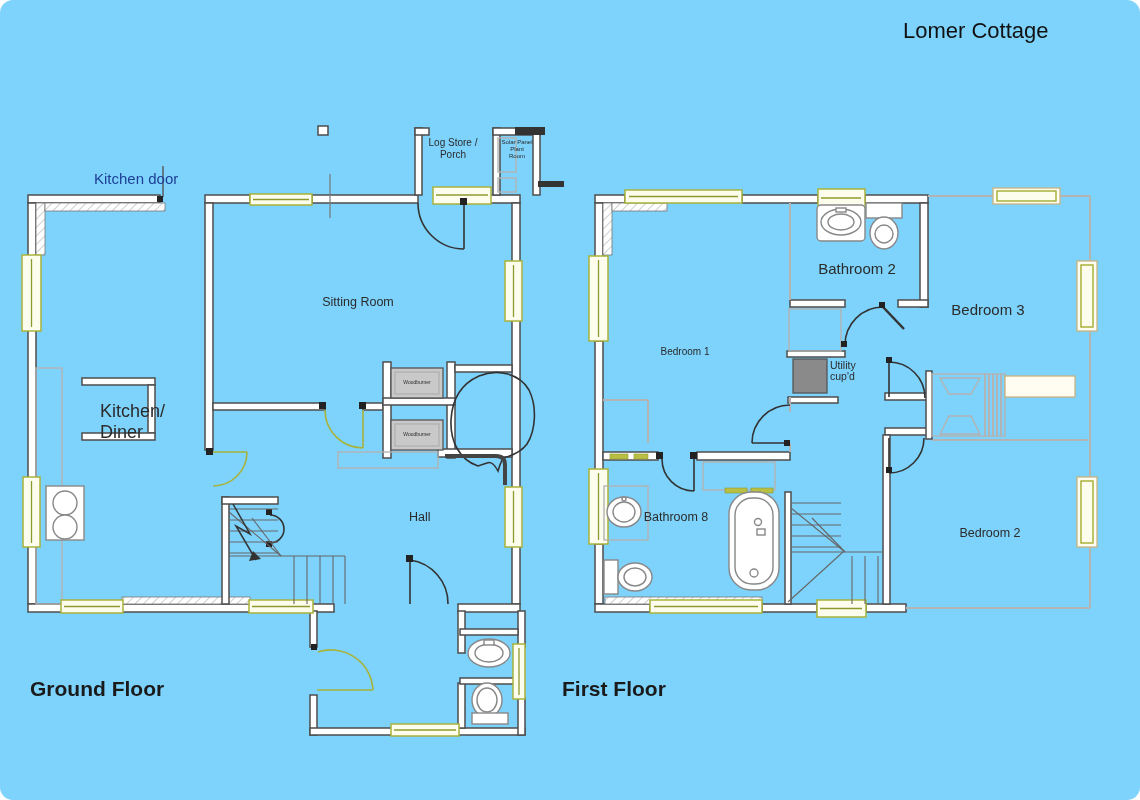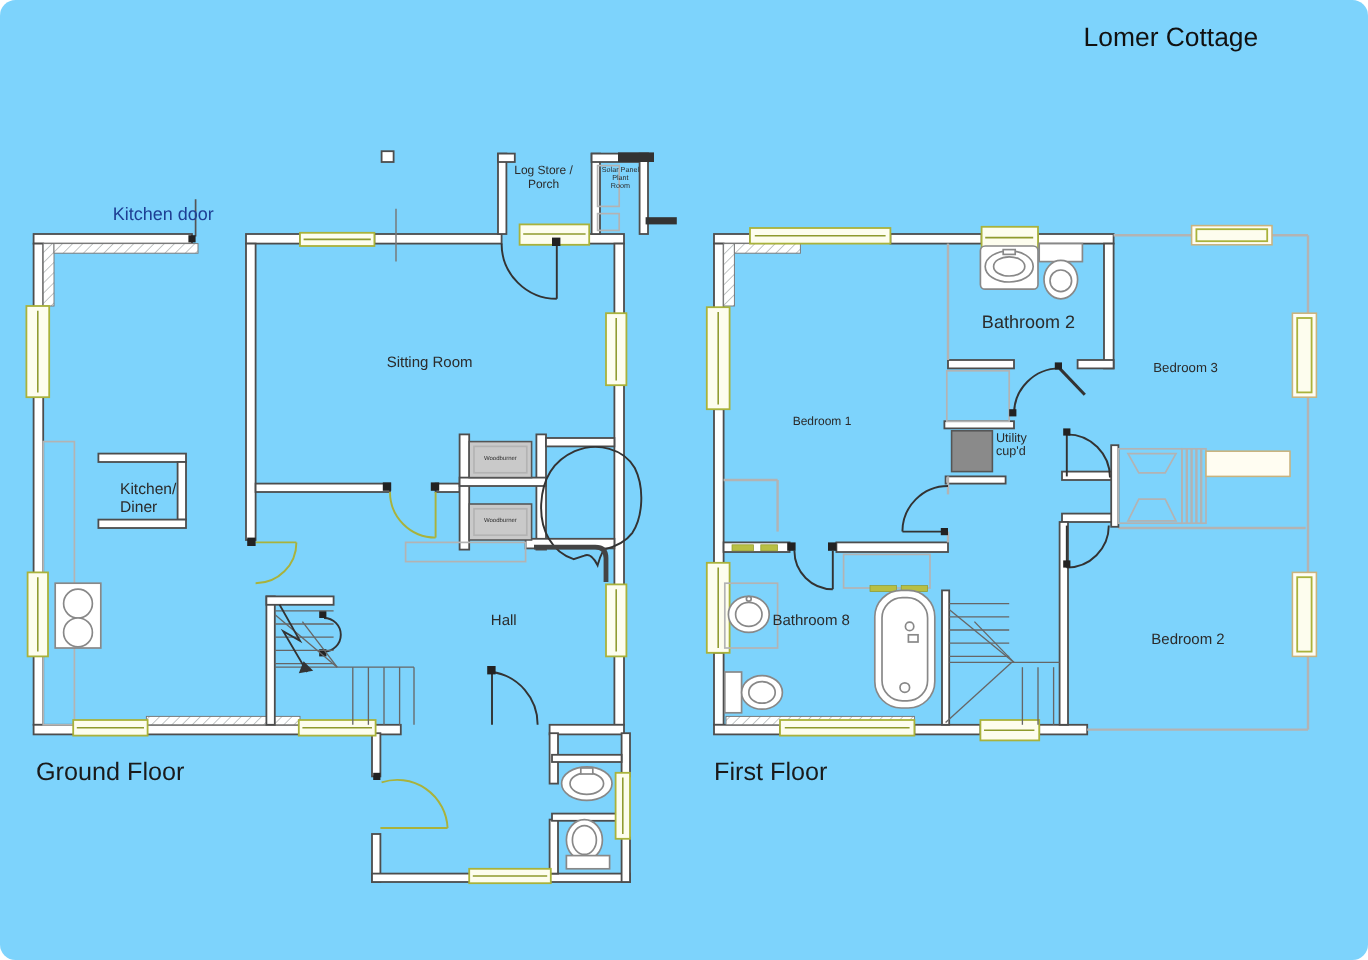--- a/index.html
+++ b/index.html
@@ -2,21 +2,21 @@
 <html><head>
 <meta charset="utf-8">
 <style>
   html,body{margin:0;padding:0;background:#fff;}
   #page{position:relative;width:1140px;height:800px;background:#7dd3fc;overflow:hidden;
         font-family:"Liberation Sans",sans-serif;border-radius:13px;}
   svg{position:absolute;left:0;top:0;}
   .lbl{position:absolute;font-weight:normal;color:#2b2b2b;white-space:pre-line;
        font-family:"Liberation Sans",sans-serif;line-height:1.15;}
   .ctr{transform:translateX(-50%);text-align:center;}
-  .cap{position:absolute;font-weight:normal;color:#1a1a1a;font-size:21px;}
+  .cap{position:absolute;font-weight:bold;color:#1a1a1a;font-size:21px;margin-top:45px;}
   .title{position:absolute;font-weight:normal;color:#111;font-size:22px;}
   .w{fill:#fff;stroke:#4d4d4d;stroke-width:1.5;}
   .hw{fill:url(#hatch);stroke:#777;stroke-width:0.8;}
   .win{fill:#fdfdee;stroke:#a9b23b;stroke-width:1.5;}
   .wl{stroke:#8f9a2e;stroke-width:1.3;}
   .tan{fill:#fffdf2;stroke:#c9b37e;stroke-width:1.3;}
   .lt{stroke:#b3b3b3;stroke-width:2;fill:none;}
   .ltr{fill:none;stroke:#b3b3b3;stroke-width:1.4;}
   .arc{fill:none;stroke:#333;stroke-width:1.6;}
   .oarc{fill:none;stroke:#a9b23b;stroke-width:1.6;}
@@ -412,31 +412,31 @@
 <div class="title" style="left:903px;top:18px;">Lomer Cottage</div>
 
 <div class="lbl" style="left:94px;top:146px;font-size:15px;color:#1e3f94;margin-top:24px;">Kitchen door</div>
 
 <div class="lbl ctr" style="left:453px;top:137px;font-size:10px;">Log Store /
 Porch</div>
 <div class="lbl ctr" style="left:517px;top:139px;font-size:6px;">Solar Panel
 Plant
 Room</div>
 <div class="lbl ctr" style="left:358px;top:295px;font-size:12.5px;">Sitting Room</div>
-<div class="lbl" style="left:100px;top:401px;font-size:13px;">Kitchen/
+<div class="lbl" style="left:100px;top:401px;font-size:18px;">Kitchen/
 Diner</div>
 <div class="lbl" style="left:368px;top:510px;font-size:12.5px;padding-left:41px;">Hall</div>
 
 <div class="lbl ctr" style="left:417px;top:380px;font-size:5px;font-weight:normal;">Woodburner</div>
 <div class="lbl ctr" style="left:417px;top:432px;font-size:5px;font-weight:normal;">Woodburner</div>
 
 <div class="lbl ctr" style="left:685px;top:346px;font-size:10px;">Bedroom 1</div>
 <div class="lbl ctr" style="left:857px;top:260px;font-size:15px;">Bathroom 2</div>
-<div class="lbl ctr" style="left:988px;top:301px;font-size:11px;">Bedroom 3</div>
+<div class="lbl ctr" style="left:988px;top:301px;font-size:15px;">Bedroom 3</div>
 <div class="lbl" style="left:830px;top:360px;font-size:10.5px;line-height:1.05;">Utility
 cup'd</div>
 <div class="lbl ctr" style="left:676px;top:510px;font-size:12.5px;">Bathroom 8</div>
 <div class="lbl ctr" style="left:990px;top:526px;font-size:12.5px;">Bedroom 2</div>
 
 <div class="cap" style="left:30px;top:632px;">Ground Floor</div>
-<div class="cap" style="left:595px;top:632px;">First Floor</div>
+<div class="cap" style="left:562px;top:632px;">First Floor</div>
 
 </div>
 
 </body></html>

